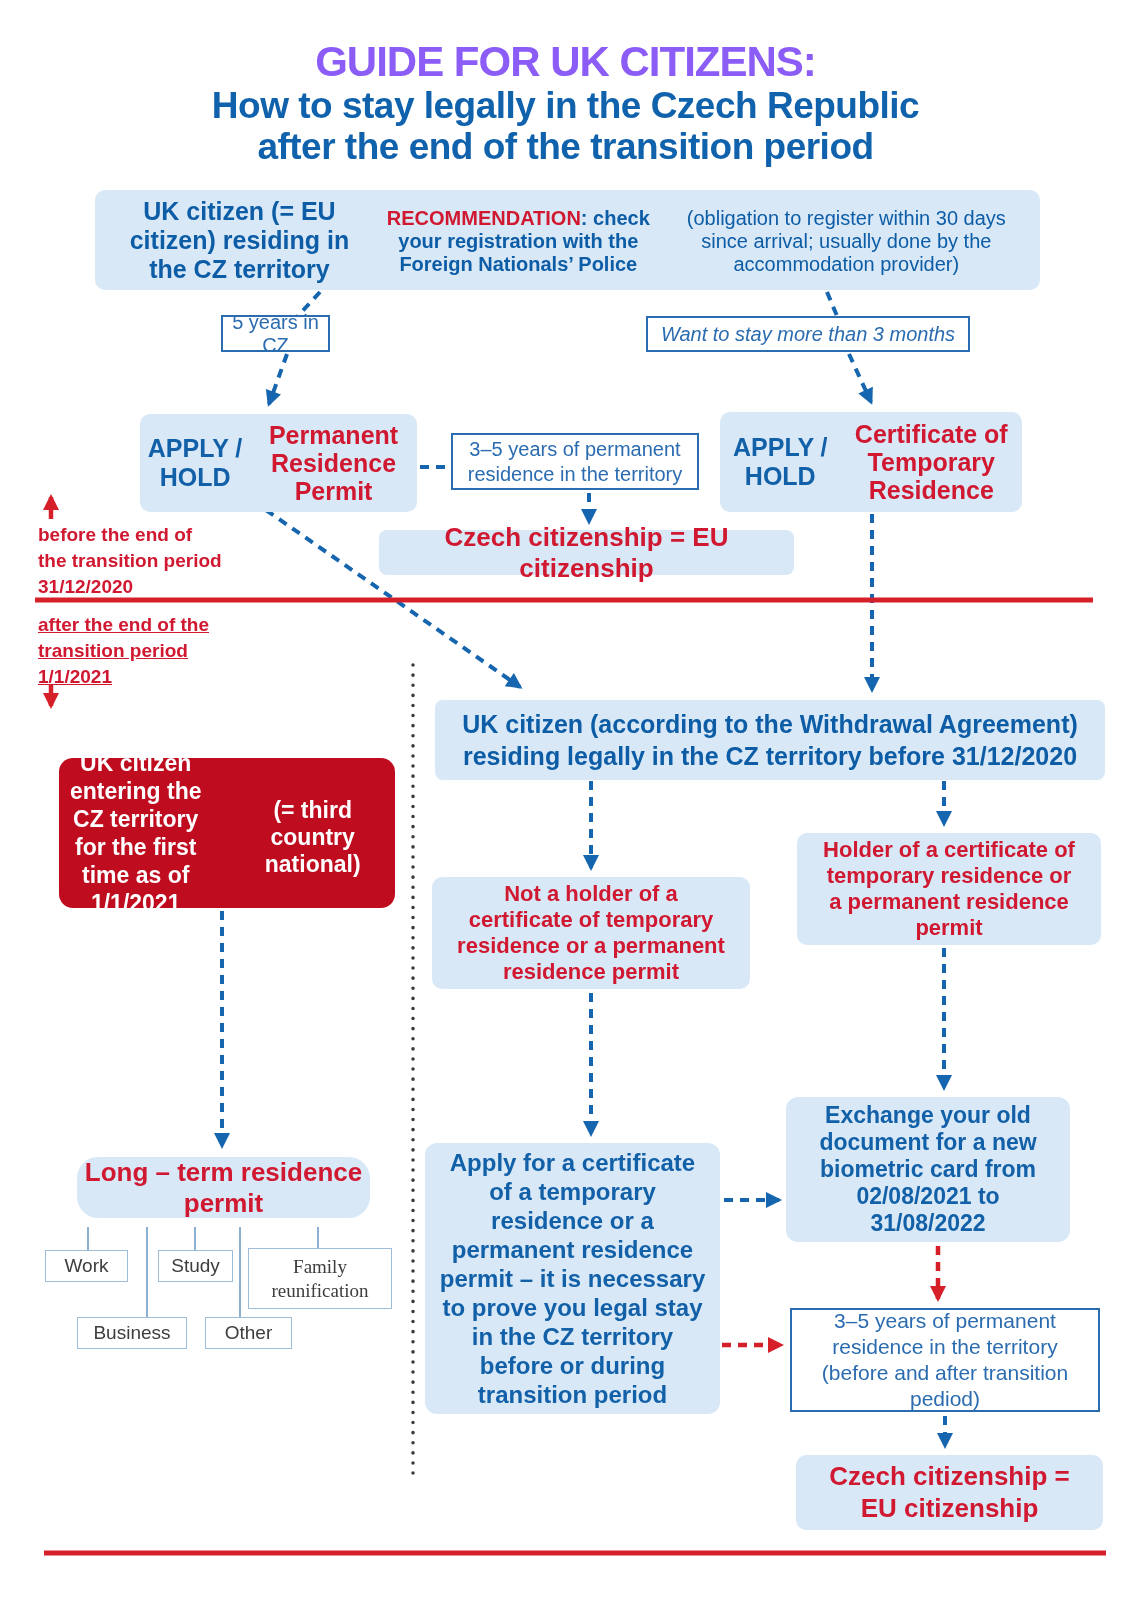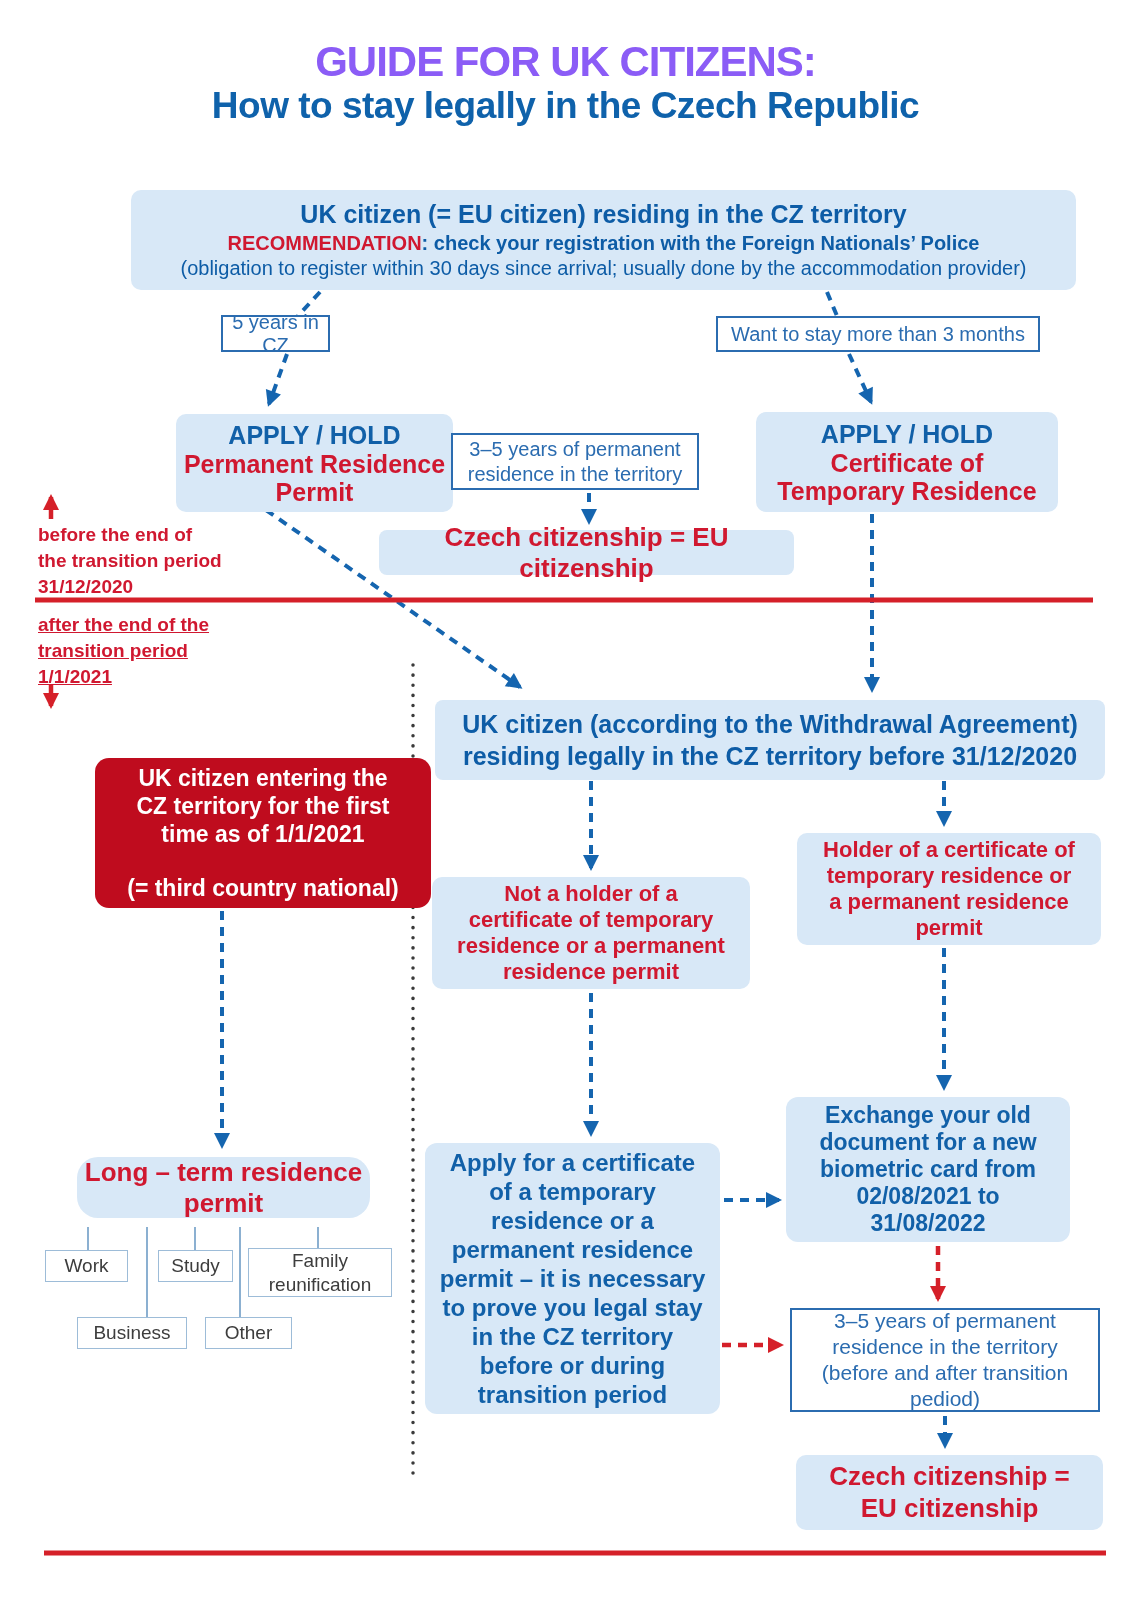--- a/index.html
+++ b/index.html
@@ -2,21 +2,21 @@
 <html><head>
 <meta charset="utf-8">
 <style>
   html,body{margin:0;padding:0;background:#ffffff;}
   #canvas{
     position:relative;width:1131px;height:1600px;background:#ffffff;
     font-family:"Liberation Sans", sans-serif;overflow:hidden;
   }
   .abs{position:absolute;box-sizing:border-box;}
   .center{display:flex;align-items:center;justify-content:center;text-align:center;}
-  .col{flex-direction:column;margin-left:36px;}
+  .col{flex-direction:row;}
   .pre{white-space:pre-line;}
   .bluebox{background:#d8e8f7;border-radius:10px;}
   .whitebox{background:#ffffff;border:2px solid #2b6cb0;}
   .navy{color:#0d5ca6;}
   .redt{color:#d01830;}
   .medblue{color:#2b6cb0;}
   .title1{font-size:42px;font-weight:bold;color:#8b5cf6;letter-spacing:-1px;}
   .title23{font-size:37px;font-weight:bold;color:#0f62ab;line-height:1.1;letter-spacing:-0.5px;}
   .svg-layer{position:absolute;left:0;top:0;z-index:1;}
   .box-layer{z-index:2;}
@@ -75,32 +75,33 @@
       <line x1="195" y1="1227" x2="195" y2="1250"></line>
       <line x1="318" y1="1227" x2="318" y2="1248"></line>
       <line x1="147" y1="1227" x2="147" y2="1317"></line>
       <line x1="240" y1="1227" x2="240" y2="1317"></line>
     </g>
   </svg>
 
   <div class="abs box-layer" style="left:0;top:38;width:1131px;top:38px;text-align:center;">
     <div class="title1">GUIDE FOR UK CITIZENS:</div>
     <div class="title23">How to stay legally in the Czech Republic</div>
+    <div class="title23">after the end of the transition period</div>
   </div>
 
   <div class="abs box-layer bluebox center col" style="left:95px;top:190px;width:945px;height:100px;padding:6px 20px;">
     <div class="navy" style="font-size:25px;font-weight:bold;">UK citizen (= EU citizen) residing in the CZ territory</div>
     <div style="font-size:20px;font-weight:600;margin-top:3px;">
       <span class="redt">RECOMMENDATION</span><span class="navy">: check your registration with the Foreign Nationals’ Police</span>
     </div>
     <div class="navy" style="font-size:20px;font-weight:500;margin-top:2px;">(obligation to register within 30 days since arrival; usually done by the accommodation provider)</div>
   </div>
 
   <div class="abs box-layer whitebox center medblue" style="left:221px;top:315px;width:109px;height:37px;font-size:20px;">5 years in CZ</div>
-  <div class="abs box-layer whitebox center medblue" style="left:716px;top:316px;width:324px;height:36px;font-size:20px;">Want to stay more than 3 months</div>
+  <div class="abs box-layer whitebox center medblue" style="left:646px;top:316px;width:324px;height:36px;font-size:20px;font-style:italic;">Want to stay more than 3 months</div>
 
   <div class="abs box-layer bluebox center col" style="left:140px;top:414px;width:277px;height:98px;">
     <div style="font-size:25px;font-weight:bold;color:#1160a8;">APPLY / HOLD</div>
     <div class="redt pre" style="font-size:25px;font-weight:bold;line-height:1.12;">Permanent Residence
 Permit</div>
   </div>
 
   <div class="abs box-layer whitebox center medblue pre" style="left:451px;top:433px;width:248px;height:57px;font-size:20px;line-height:1.25;">3–5 years of permanent
 residence in the territory</div>
 
@@ -137,21 +138,21 @@
   <div class="abs box-layer bluebox center redt pre" style="left:797px;top:833px;width:304px;height:112px;font-size:22px;font-weight:bold;line-height:1.18;">Holder of a certificate of
 temporary residence or
 a permanent residence
 permit</div>
 
   <div class="abs box-layer bluebox center redt pre" style="left:77px;top:1157px;width:293px;height:61px;font-size:26px;font-weight:bold;line-height:1.18;border-radius:21px;">Long – term residence
 permit</div>
 
   <div class="abs box-layer treebox center" style="left:45px;top:1250px;width:83px;height:32px;text-align:center;">Work</div>
   <div class="abs box-layer treebox center" style="left:158px;top:1250px;width:75px;height:32px;">Study</div>
-  <div class="abs box-layer treebox center pre" style="left:248px;top:1248px;width:144px;height:49px;line-height:1.25;">Family
+  <div class="abs box-layer treebox center pre" style="left:248px;top:1248px;width:144px;height:61px;line-height:1.25;font-family:Liberation Serif, serif;">Family
 reunification</div>
   <div class="abs box-layer treebox center" style="left:77px;top:1317px;width:110px;height:32px;">Business</div>
   <div class="abs box-layer treebox center" style="left:205px;top:1317px;width:87px;height:32px;">Other</div>
 
   <div class="abs box-layer bluebox center pre" style="left:425px;top:1143px;width:295px;height:271px;font-size:24px;font-weight:bold;color:#1160a8;line-height:1.21;border-radius:12px;">Apply for a certificate
 of a temporary
 residence or a
 permanent residence
 permit – it is necessary
 to prove you legal stay

